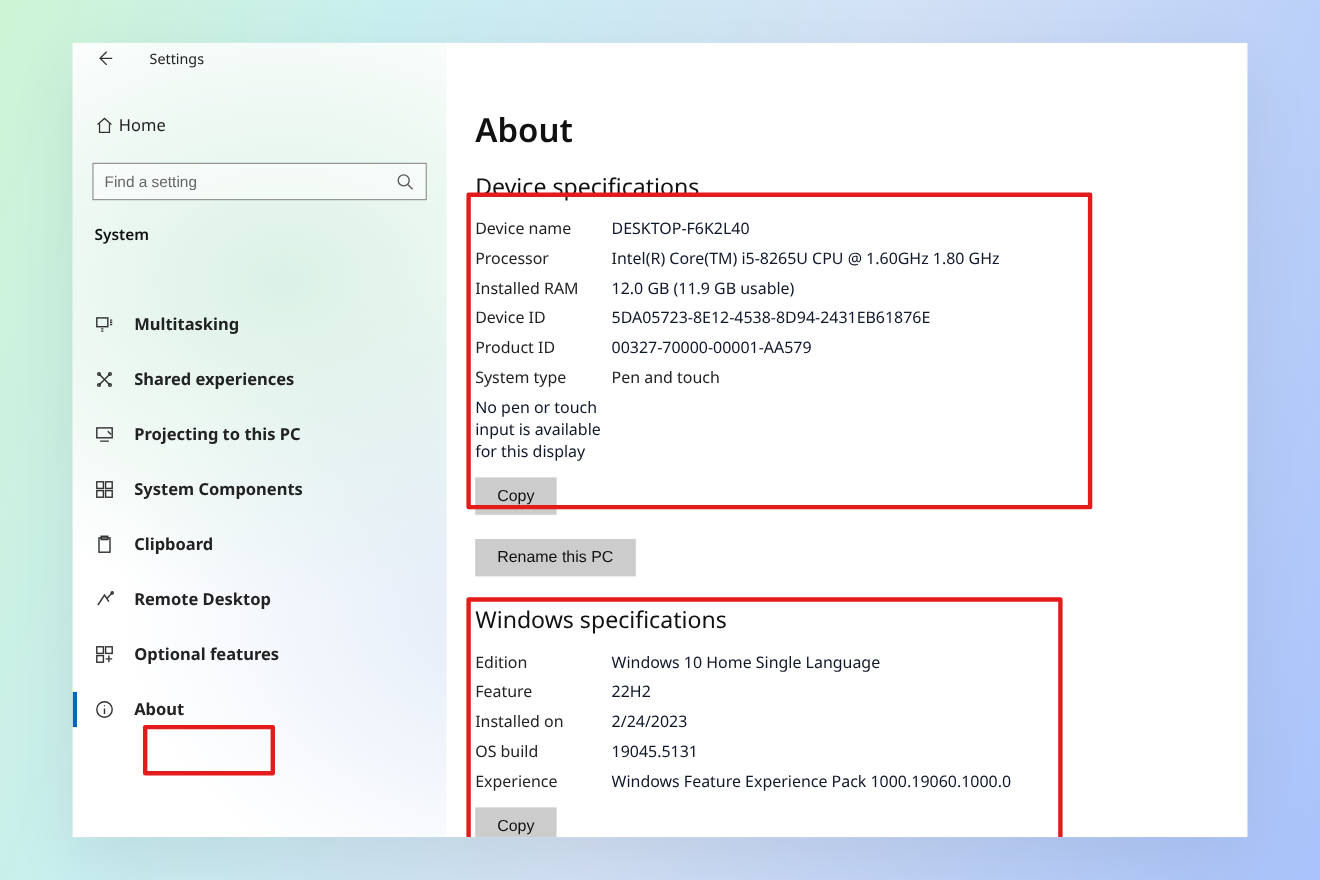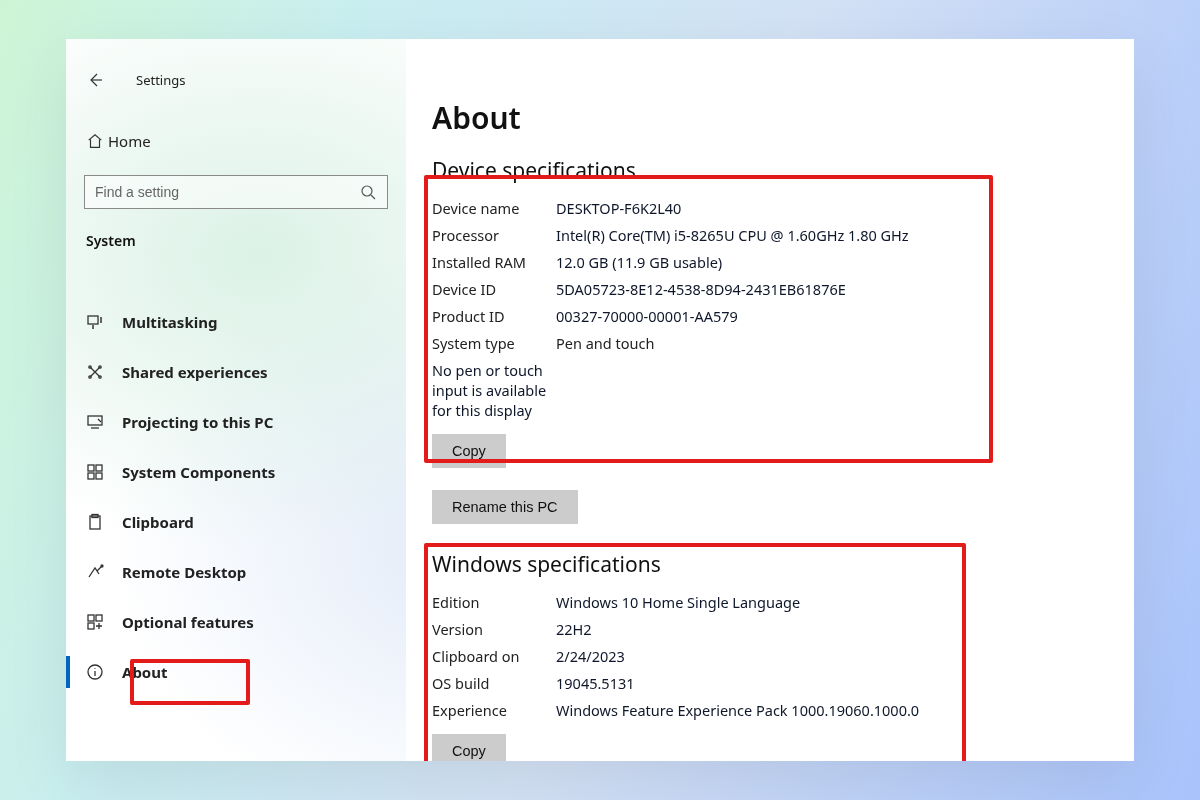--- a/index.html
+++ b/index.html
@@ -15,21 +15,21 @@
   }
   .bg-wash {
     position: absolute; inset: 0;
     background:
       radial-gradient(ellipse 560px 420px at 18% 30%, rgba(190,230,210,0.55), transparent 70%),
       radial-gradient(ellipse 520px 420px at 38% 70%, rgba(190,210,240,0.45), transparent 70%);
     pointer-events: none;
   }
   
   .sidebar {
-    position: relative; width: 340px; flex: 0 0 340px; padding: 28px 18px 0 18px;
+    position: relative; width: 340px; flex: 0 0 340px; padding: 1px 18px 0 18px;
     z-index: 1;
   }
   .titlebar { display: flex; align-items: center; gap: 30px; height: 26px; margin-bottom: 28px; }
   .back-btn { width: 22px; height: 22px; display:flex; align-items:center; justify-content:center; cursor:pointer; }
   .title { font-size: 13px; color: #222; }
   .home-row { display:flex; align-items:center; gap: 4px; height: 40px; margin-bottom: 14px; padding-left: 2px; cursor:pointer; }
   .home-row .lbl { font-size: 15px; color: #222; }
   .icon { width: 18px; height: 18px; display:inline-flex; align-items:center; justify-content:center; color:#333; }
   .search-wrap {
     height: 34px; border: 1px solid #8a8a8a; display:flex; align-items:center;
@@ -231,23 +231,23 @@
 
     <div class="rename-row">
       <button class="btn">Rename this PC</button>
     </div>
 
     <section class="section">
       <h2 class="section-title">Windows specifications</h2>
       <div class="spec-grid">
         <div class="k">Edition</div>
         <div class="v">Windows 10 Home Single Language</div>
-        <div class="k">Version</div>
+        <div class="k">Feature</div>
         <div class="v">22H2</div>
-        <div class="k">Clipboard on</div>
+        <div class="k">Installed on</div>
         <div class="v">2/24/2023</div>
         <div class="k">OS build</div>
         <div class="v">19045.5131</div>
         <div class="k">Experience</div>
         <div class="v">Windows Feature Experience Pack 1000.19060.1000.0</div>
       </div>
       <button class="btn">Copy</button>
     </section>
   </main>
 </div>

